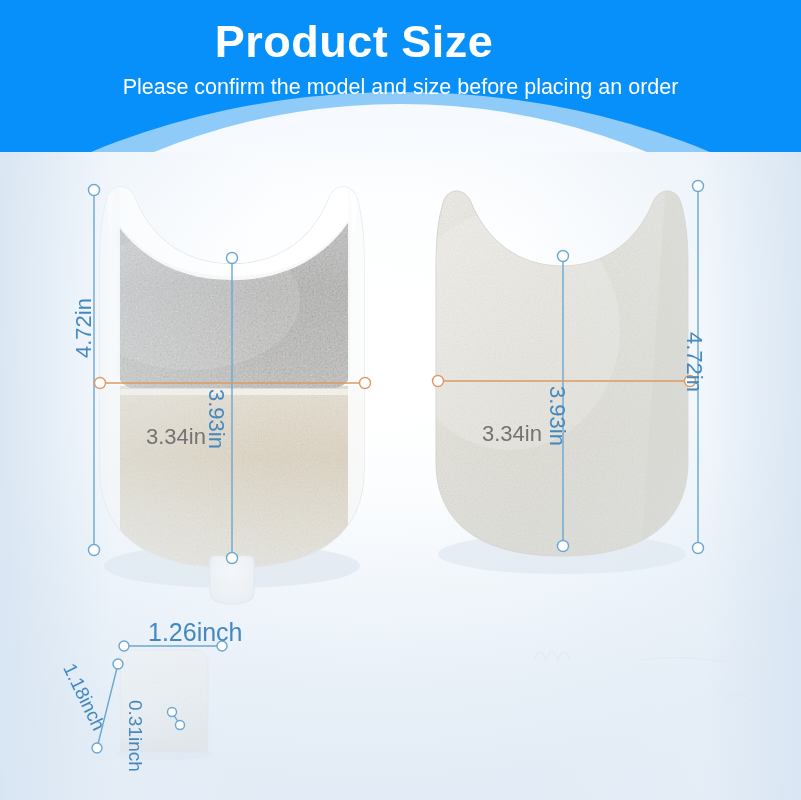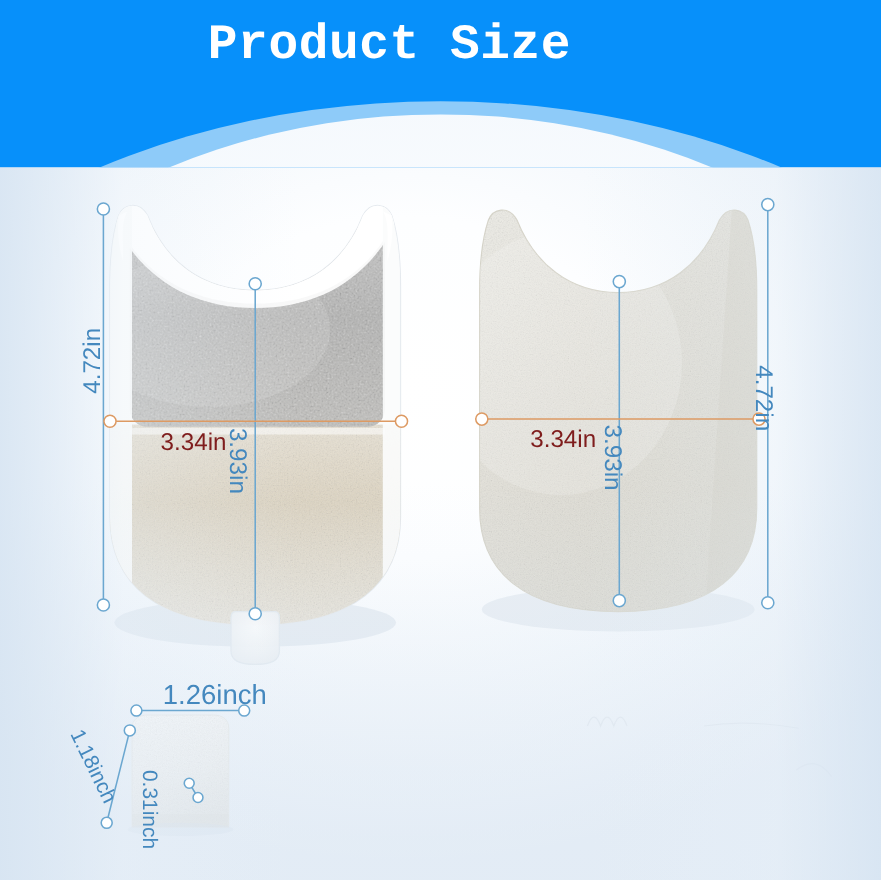--- a/index.html
+++ b/index.html
@@ -45,21 +45,20 @@
     position: absolute;
     left: 0; top: 16px;
     width: 708px;
     text-align: center;
     color: #ffffff;
     font-size: 45px;
     font-weight: bold;
     letter-spacing: 0.5px;
     line-height: 52px;
     white-space: nowrap;
-    font-family: Liberation Mono, monospace;
   }
   .header-sub {
     position: absolute;
     left: 0; top: 74px;
     width: 801px;
     text-align: center;
     color: #ffffff;
     font-size: 21.5px;
     font-weight: normal;
     line-height: 26px;
@@ -93,21 +92,21 @@
     width: 801px; height: 800px;
     pointer-events: none;
   }
   .dim-label {
     position: absolute;
     white-space: nowrap;
     font-weight: normal;
     pointer-events: none;
   }
   .dim-blue  { color: #4488be; }
-  .dim-orange{ color: #7f1d1d; }
+  .dim-orange{ color: #737373; margin-top: 35px; }
 
   .lbl-l-h   { left: 146px; top: 389px; font-size: 22px; }
   .lbl-l-v   { left: 229px; top: 389px; font-size: 22px; transform-origin: 0 0; transform: rotate(90deg); }
   .lbl-l-out { left: 71px;  top: 358px; font-size: 22px; transform-origin: 0 0; transform: rotate(-90deg); }
 
   .lbl-r-h   { left: 482px; top: 386px; font-size: 22px; }
   .lbl-r-v   { left: 570px; top: 386px; font-size: 22px; transform-origin: 0 0; transform: rotate(90deg); }
   .lbl-r-out { left: 707px; top: 332px; font-size: 22px; transform-origin: 0 0; transform: rotate(90deg); }
 
   .lbl-s-top { left: 148px; top: 618px; font-size: 25px; }
@@ -282,20 +281,21 @@
       <path d="M724,700 q18,-14 32,6" stroke="#7b8899" stroke-width="1.2" fill="none"></path>
     </g>
   </svg>
 
   <div class="bg-vignette"></div>
 
   <div class="header">
     <div class="arc-light"></div>
     <div class="arc-white"></div>
     <div class="header-title">Product Size</div>
+    <div class="header-sub">Please confirm the model and size before placing an order</div>
   </div>
 
   <svg class="dim-svg" viewBox="0 0 801 800" xmlns="http://www.w3.org/2000/svg">
     <g fill="none" stroke="#6ba7d0" stroke-width="1.4">
 
       <line x1="94" y1="190" x2="94" y2="550"></line>
       <circle cx="94" cy="190" r="5.5" fill="#ffffff"></circle>
       <circle cx="94" cy="550" r="5.5" fill="#ffffff"></circle>
 
       <line x1="232" y1="258" x2="232" y2="558"></line>

